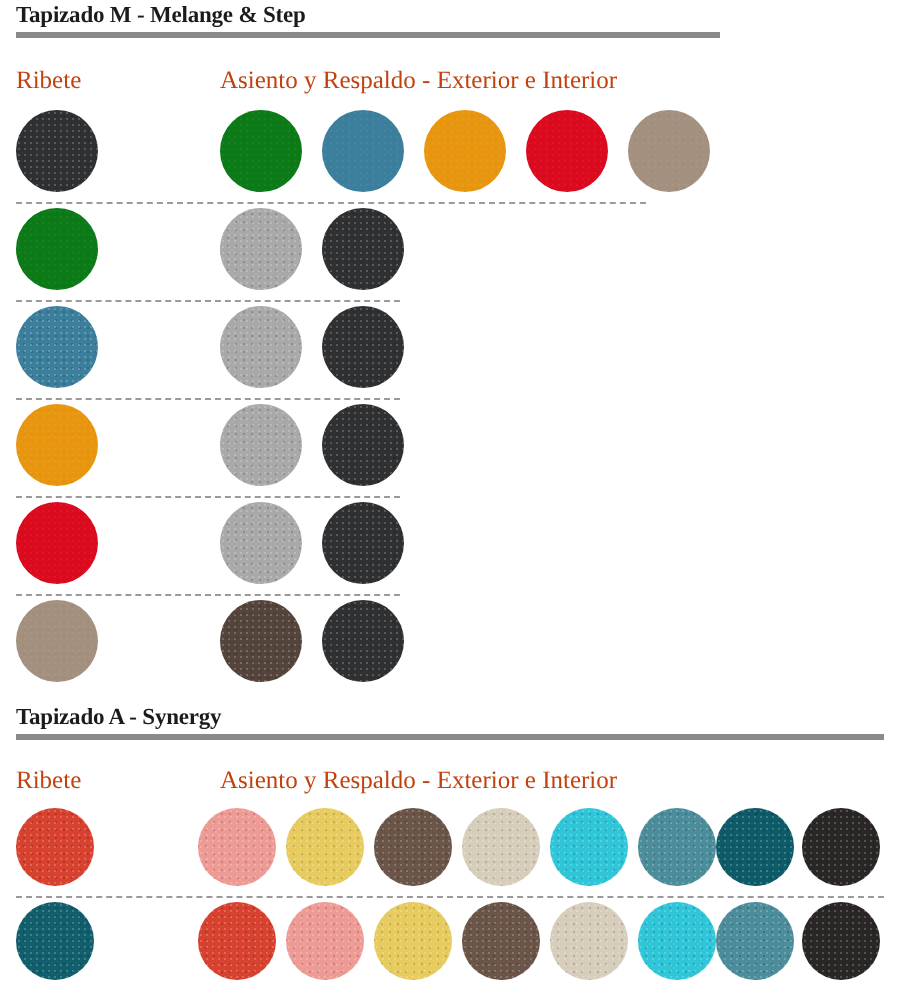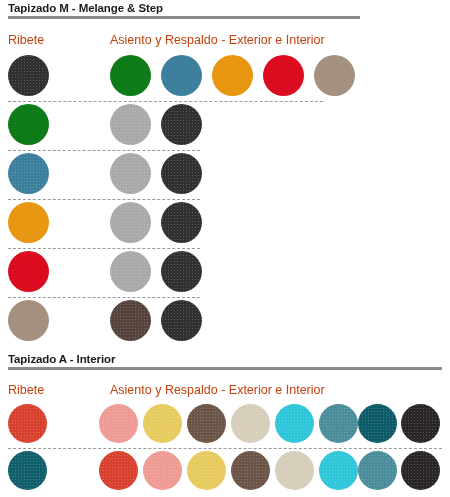--- a/index.html
+++ b/index.html
@@ -3,21 +3,21 @@
 <meta charset="utf-8">
 <style>
   html,body{margin:0;padding:0;}
   body{
     width:450px;height:497px;
     background:#ffffff;
     font-family:"Liberation Sans", sans-serif;
     overflow:hidden;
     position:relative;
   }
-  .sheet{position:relative;width:450px;height:497px;}
+  .sheet{position:relative;width:450px;height:497px;font-family:Liberation Serif, serif;}
 
   
   .section-title{
     font-size:11.5px;
     font-weight:bold;
     color:#1b1b1b;
     letter-spacing:-0.1px;
     white-space:nowrap;
   }
   .title-rule{
@@ -129,21 +129,21 @@
 
     <div class="row" style="position:absolute;left:0;top:300px;height:45px;width:450px;">
       <div class="swatch m-ribete flat" style="top:0;background-color:#a3907f;" title="taupe"></div>
       <div class="swatch m-item" style="top:0;left:110px;background-color:#55443c;" title="dark-brown"></div>
       <div class="swatch m-item" style="top:0;left:161px;background-color:#2f3031;" title="charcoal-melange"></div>
     </div>
   </div>
 
   <div class="section" style="position:absolute;left:0;top:353px;width:450px;">
     <div style="position:absolute;left:8px;top:0;">
-      <div class="section-title">Tapizado A - Interior</div>
+      <div class="section-title">Tapizado A - Synergy</div>
       <div class="title-rule" style="width:434px;"></div>
     </div>
 
     <div class="captions" style="position:absolute;left:0;top:30px;width:450px;">
       <div class="caption ribete">Ribete</div>
       <div class="caption asiento">Asiento y Respaldo - Exterior e Interior</div>
     </div>
 
     <div class="row" style="position:absolute;left:0;top:51px;height:47px;width:450px;">
       <div class="swatch s-ribete" style="top:0;background-color:#d8412e;" title="red-orange"></div>

